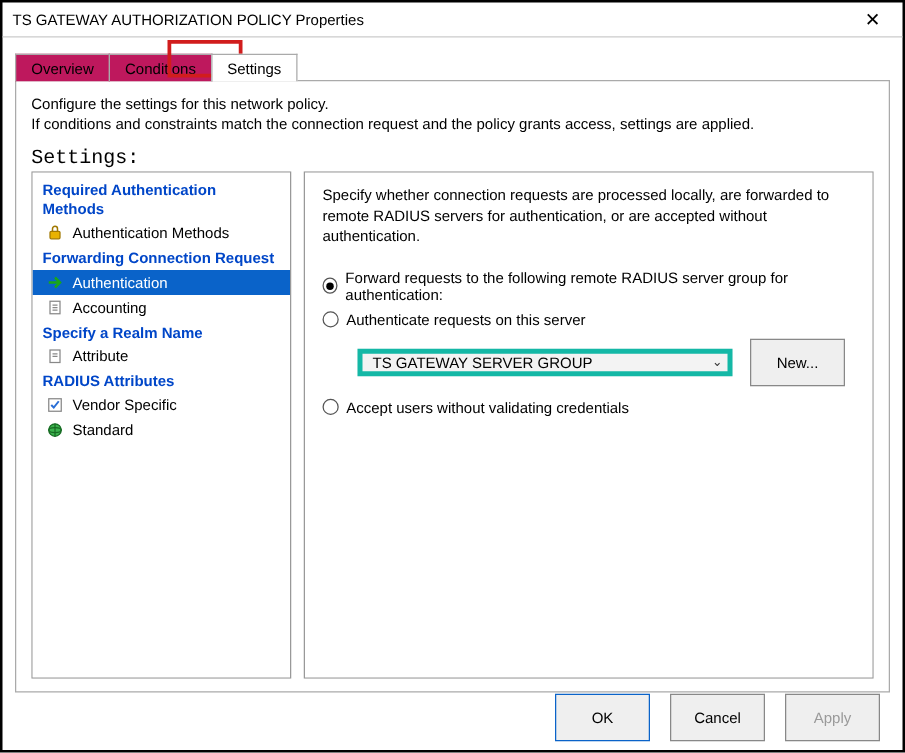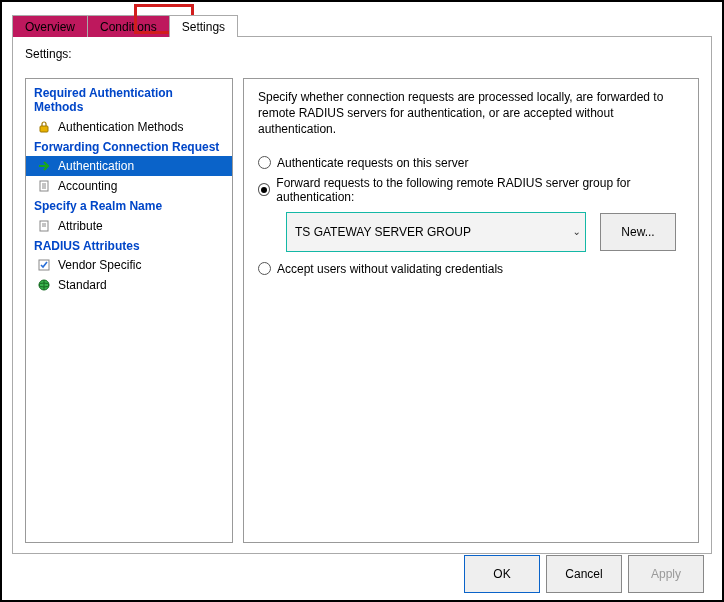--- a/index.html
+++ b/index.html
@@ -73,22 +73,23 @@
     display: flex;
     flex-direction: column;
     overflow: hidden;
   }
   .desc {
     font-size: 12px;
     line-height: 1.35;
     margin-bottom: 10px;
   }
   .settings-label {
-    font-size: 12px;
-    margin-bottom: 17px;
+    font-size: 16px;
+    margin-bottom: 2px;
+    font-family: Liberation Mono, monospace;
   }
   .split {
     flex: 1;
     display: flex;
     gap: 10px;
     overflow: hidden;
   }
   .left-pane {
     width: 208px;
     border: 1px solid #999;
@@ -157,22 +158,22 @@
     background: #000;
   }
   .group-row {
     display: flex;
     align-items: center;
     gap: 14px;
     margin: 8px 0 10px 28px;
   }
   .combo {
     width: 300px;
-    height: 40px;
-    border: 1px solid #14b8a6;
+    height: 22px;
+    border: 4px solid #14b8a6;
     background: #f3f3f3;
     display: flex;
     align-items: center;
     justify-content: space-between;
     padding: 0 4px 0 8px;
     font-size: 12px;
   }
   .combo .chev {
     font-size: 10px;
     color: #333;
@@ -187,44 +188,52 @@
     align-items: center;
     justify-content: center;
     padding: 18px 12px;
   }
   .btn.disabled { color: #9a9a9a; }
   .footer {
     height: 40px;
     display: flex;
     justify-content: flex-end;
     align-items: center;
-    gap: 6px;
+    gap: 16px;
     padding-right: 8px;
   }
   .btn.primary {
     border: 1.5px solid #0a63c9;
   }
 </style>
 </head>
 <body>
 
 <div class="window">
 
+  <div class="titlebar">
+    <span>TS GATEWAY AUTHORIZATION POLICY Properties</span>
+    <span class="close-x">✕</span>
+  </div>
 
   <div class="body">
 
     <div class="tabrow">
       <div class="tab">Overview</div>
       <div class="tab">Conditions</div>
       <div class="tab active">Settings</div>
       <div class="tab-highlight" style="left:122px; top:-6px; width:60px; height:30px;"></div>
     </div>
 
     <div class="tabcontent">
 
+      <div class="desc">
+        <span>Configure the settings for this network policy.</span><br>
+        <span>If conditions and constraints match the connection request and the policy grants access, settings are applied.</span>
+      </div>
 
       <div class="settings-label">Settings:</div>
 
       <div class="split">
 
         <div class="left-pane">
 
           <div class="cat">Required Authentication Methods</div>
           <div class="node">
             <span class="ic">
@@ -287,33 +296,33 @@
                   <line x1="7" y1="2" x2="7" y2="12" stroke="#176b23"></line>
                 </svg>
             </span>
             <span>Standard</span>
           </div>
 
         </div>
 
         <div class="right-pane">
           <div class="right-desc">Specify whether connection requests are processed locally, are forwarded to remote RADIUS servers for authentication, or are accepted without authentication.</div>
-
-          <label class="radio-row">
-            <span class="radio"></span>
-            <span>Authenticate requests on this server</span>
-          </label>
 
           <label class="radio-row">
             <span class="radio">
                 <span class="dot"></span>
               </span>
             <span>Forward requests to the following remote RADIUS server group for authentication:</span>
           </label>
 
+          <label class="radio-row">
+            <span class="radio"></span>
+            <span>Authenticate requests on this server</span>
+          </label>
+
           <div class="group-row">
             <div class="combo">
               <span>TS GATEWAY SERVER GROUP</span>
               <span class="chev">⌄</span>
             </div>
             <div class="btn">New...</div>
           </div>
 
           <label class="radio-row">
             <span class="radio"></span>

